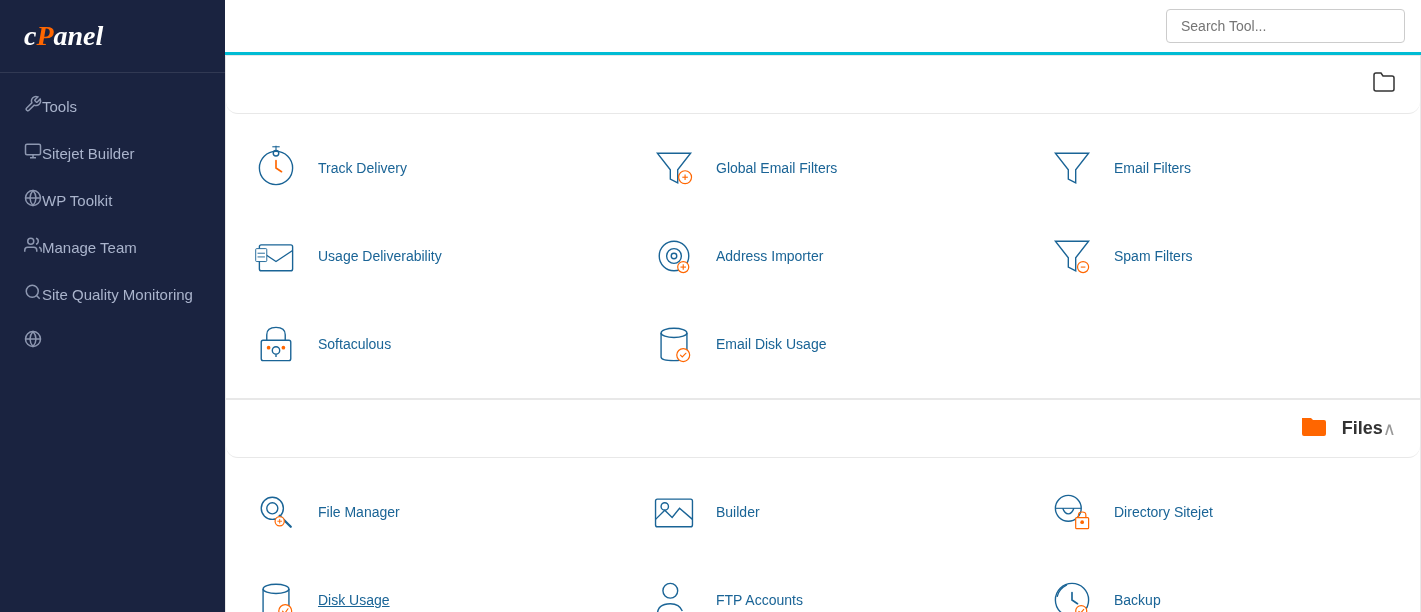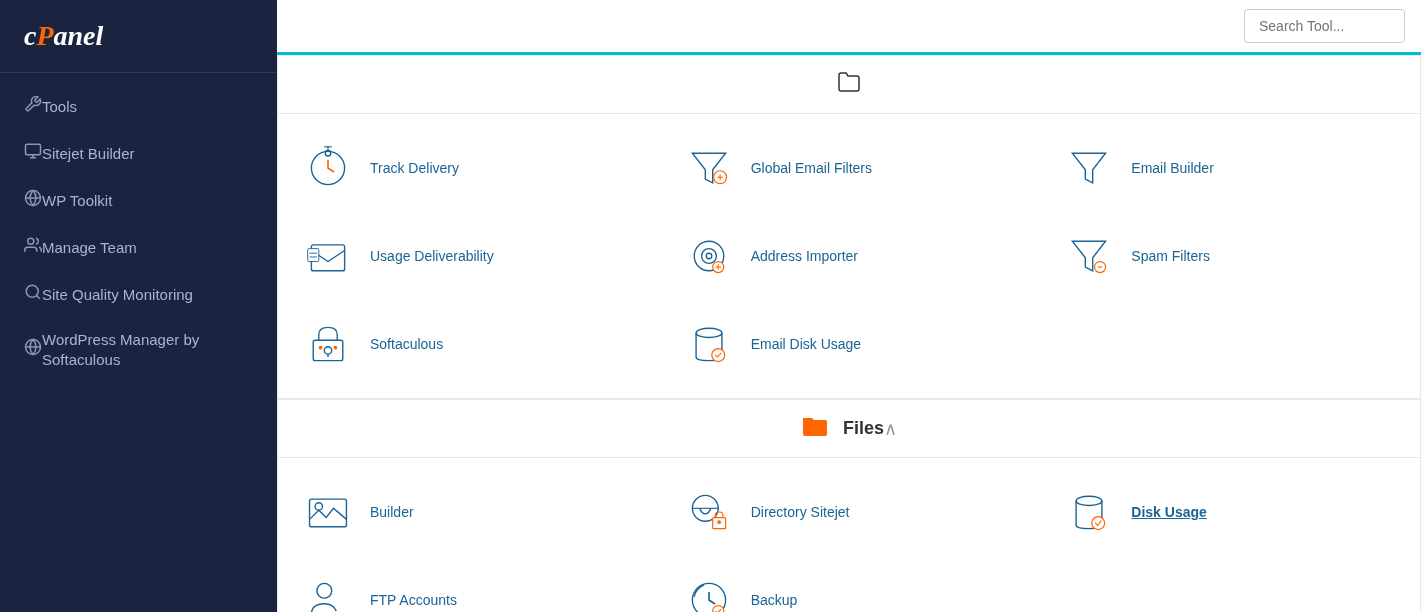--- a/index.html
+++ b/index.html
@@ -1,20 +1,20 @@
 <!DOCTYPE html>
 <html><head>
   <meta charset="utf-8">
   <style>
     * { margin: 0; padding: 0; box-sizing: border-box; }
     body { font-family: Arial, sans-serif; display: flex; height: 612px; overflow: hidden; background: #f5f5f5; }
 
     
     .sidebar {
-      width: 277px;
+      width: 225px;
       background: #1a2340;
       color: white;
       flex-shrink: 0;
       display: flex;
       flex-direction: column;
       padding: 0;
       height: 100%;
     }
     .sidebar-logo {
       padding: 20px 24px 20px 24px;
@@ -57,44 +57,45 @@
       align-items: center;
       justify-content: flex-end;
       padding: 0 16px;
     }
     .search-input {
       border: 1px solid #ccc;
       border-radius: 4px;
       padding: 8px 14px;
       font-size: 14px;
       color: #999;
-      width: 161px;
+      width: 239px;
       outline: none;
       background: white;
     }
 
     .content-area {
       flex: 1;
       overflow-y: auto;
       background: white;
     }
 
     
     .section {
       border: 1px solid #e8e8e8;
       margin: 0;
     }
     .section-header {
       display: flex;
       align-items: center;
-      justify-content: center;
+      justify-content: flex-end;
       padding: 14px 24px;
       background: white;
       border-bottom: 1px solid #e8e8e8;
       cursor: pointer;
+      border-radius: 12px;
     }
     .section-title-row {
       display: flex;
       align-items: center;
       gap: 14px;
     }
     .section-icon {
       font-size: 20px;
       color: #ff6600;
     }
@@ -128,21 +129,21 @@
       align-items: center;
       justify-content: center;
     }
     .tool-icon-wrap svg { width: 48px; height: 48px; }
     .tool-label {
       font-size: 14px;
       color: #1a6496;
       font-weight: 500;
       text-decoration: none;
     }
-    .tool-label.underlined { text-decoration: underline; font-weight: bold; }
+    .tool-label.underlined { text-decoration: underline; }
   </style>
 </head>
 <body>
 
 <div class="sidebar">
   <div class="sidebar-logo">
     <div class="logo-text">c<span>P</span>anel</div>
   </div>
   <nav class="sidebar-nav">
     <div class="nav-item">
@@ -192,21 +193,20 @@
       </span>
       <span class="nav-label">Site Quality Monitoring</span>
     </div>
     <div class="nav-item">
       <span class="nav-icon">
         <svg width="18" height="18" viewBox="0 0 24 24" fill="none" stroke="#aab4cc" stroke-width="2">
           <circle cx="12" cy="12" r="10"></circle>
             <path d="M2 12h20M12 2a15.3 15.3 0 0 1 4 10 15.3 15.3 0 0 1-4 10 15.3 15.3 0 0 1-4-10 15.3 15.3 0 0 1 4-10z"></path>
         </svg>
       </span>
-      <span class="nav-label">WordPress Manager by Softaculous</span>
     </div>
   </nav>
 </div>
 
 <div class="main">
   <div class="topbar">
     <input class="search-input" type="text" placeholder="Search Tool..." style="">
   </div>
   <div class="content-area">
 
@@ -246,21 +246,21 @@
           </div>
           <span class="tool-label">Global Email Filters</span>
         </div>
 
         <div class="tool-item">
           <div class="tool-icon-wrap">
             <svg viewBox="0 0 52 52" fill="none">
               <polygon points="8,10 44,10 30,28 30,42 22,38 22,28" stroke="#1a6496" stroke-width="1.5" fill="none"></polygon>
             </svg>
           </div>
-          <span class="tool-label">Email Builder</span>
+          <span class="tool-label">Email Filters</span>
         </div>
 
         <div class="tool-item">
           <div class="tool-icon-wrap">
             <svg viewBox="0 0 52 52" fill="none">
               <rect x="8" y="14" width="36" height="28" rx="2" stroke="#1a6496" stroke-width="1.5"></rect>
               <path d="M8 20 L26 32 L44 20" stroke="#1a6496" stroke-width="1.5"></path>
               <rect x="4" y="18" width="12" height="14" rx="1" fill="white" stroke="#1a6496" stroke-width="1"></rect>
               <line x1="6" y1="23" x2="14" y2="23" stroke="#1a6496" stroke-width="1"></line>
               <line x1="6" y1="27" x2="14" y2="27" stroke="#1a6496" stroke-width="1"></line>
@@ -330,20 +330,33 @@
             <svg width="28" height="24" viewBox="0 0 28 24" fill="none">
               <path d="M2 4 L2 20 Q2 22 4 22 L24 22 Q26 22 26 20 L26 8 Q26 6 24 6 L13 6 L11 4 Z" fill="#ff6600"></path>
             </svg>
           </span>
           <span class="section-title">Files</span>
         </div>
         <span class="section-toggle">∧</span>
       </div>
       <div class="tools-grid">
 
+        <div class="tool-item">
+          <div class="tool-icon-wrap">
+            <svg viewBox="0 0 52 52" fill="none">
+              <circle cx="22" cy="22" r="12" stroke="#1a6496" stroke-width="1.5"></circle>
+              <circle cx="22" cy="22" r="6" stroke="#1a6496" stroke-width="1.5"></circle>
+              <line x1="30" y1="30" x2="42" y2="42" stroke="#1a6496" stroke-width="2.5" stroke-linecap="round"></line>
+              <circle cx="30" cy="36" r="5" fill="white" stroke="#ff6600" stroke-width="1.3"></circle>
+              <line x1="27.5" y1="36" x2="32.5" y2="36" stroke="#ff6600" stroke-width="1"></line>
+              <line x1="30" y1="33.5" x2="30" y2="38.5" stroke="#ff6600" stroke-width="1"></line>
+            </svg>
+          </div>
+          <span class="tool-label">File Manager</span>
+        </div>
 
         <div class="tool-item">
           <div class="tool-icon-wrap">
             <svg viewBox="0 0 52 52" fill="none">
               <rect x="6" y="12" width="40" height="30" rx="2" stroke="#1a6496" stroke-width="1.5"></rect>
               <circle cx="16" cy="20" r="4" stroke="#1a6496" stroke-width="1.5"></circle>
               <path d="M6 34 L16 24 L24 32 L32 22 L46 34" stroke="#1a6496" stroke-width="1.5"></path>
             </svg>
           </div>
           <span class="tool-label">Builder</span>

